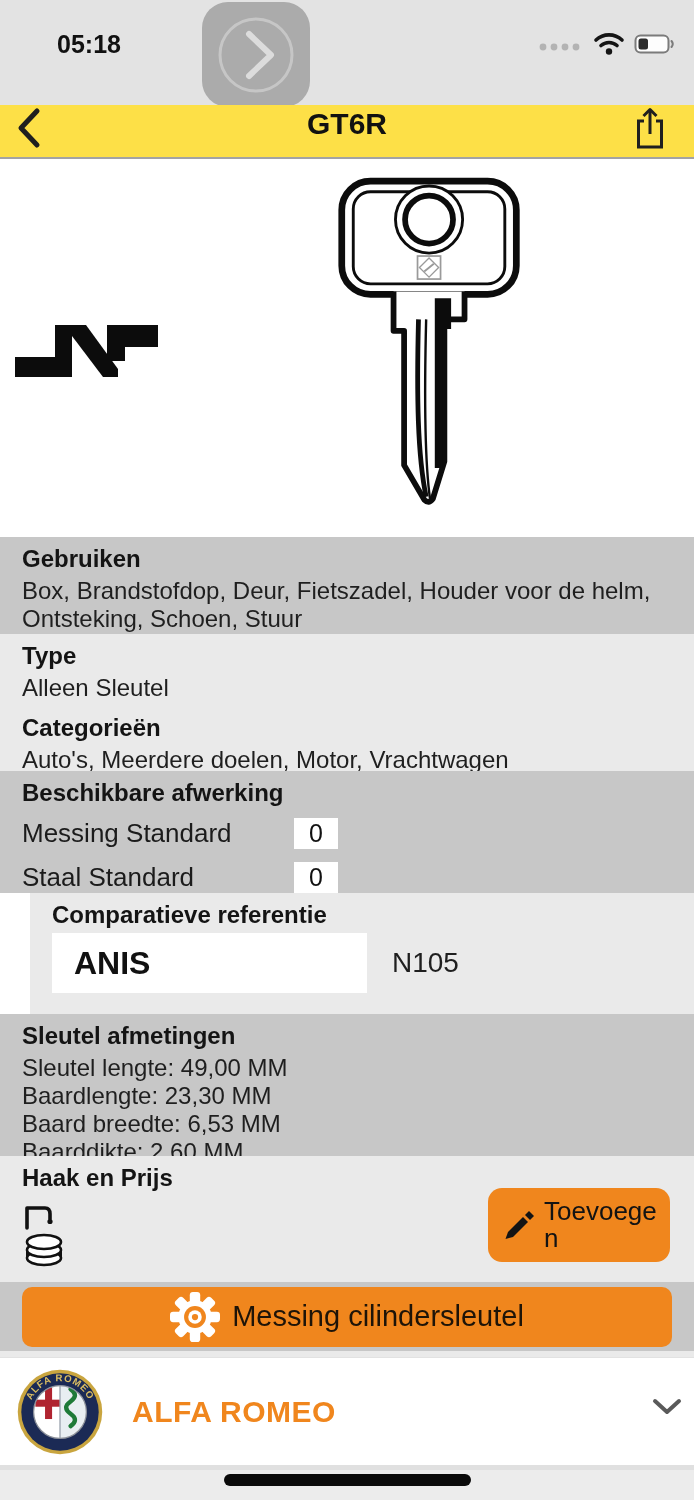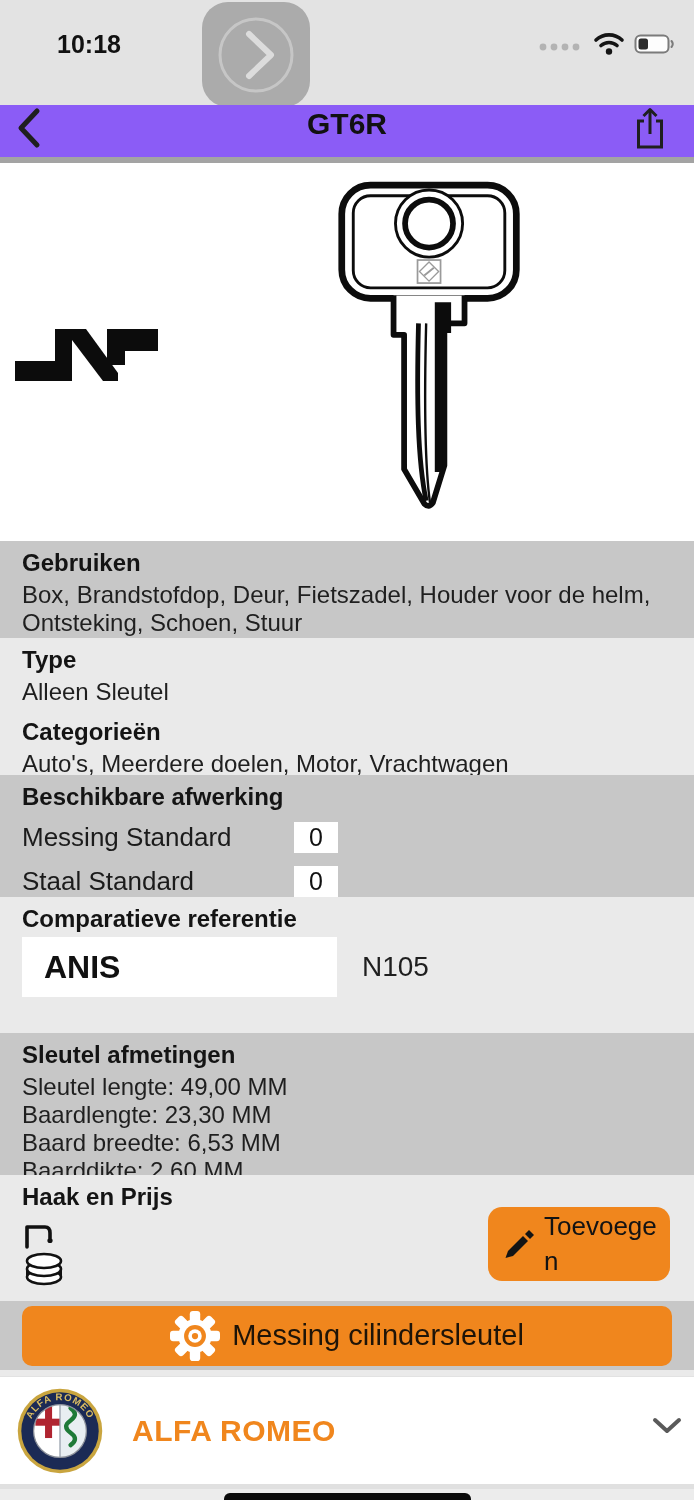--- a/index.html
+++ b/index.html
@@ -6,21 +6,21 @@
   body{width:694px;font-family:"Liberation Sans",sans-serif;-webkit-font-smoothing:antialiased;color:#1c1c1c;}
   .screen{width:694px;height:1500px;background:#fff;overflow:hidden;display:flex;flex-direction:column;}
 
   
   .statusbar{height:105px;background:#e3e3e3;position:relative;flex:none;}
   .time{position:absolute;left:57px;top:30px;font-size:25px;font-weight:bold;color:#111;}
   .app-icon{position:absolute;left:202px;top:2px;width:108px;height:105px;background:#ababab;border-radius:26px;display:flex;align-items:center;justify-content:center;}
   .status-icons{position:absolute;right:18px;top:32px;display:flex;align-items:center;gap:9px;}
 
   
-  .navbar{height:52px;background:#8b5cf6;position:relative;flex:none;border-bottom:6px solid #a3a3a3;}
+  .navbar{height:52px;background:#fde047;position:relative;flex:none;border-bottom:2px solid #a3a3a3;}
   .back-btn{position:absolute;left:16px;top:0px;width:40px;height:46px;display:flex;align-items:center;background:none;border:none;padding:0;cursor:pointer;}
   .nav-title{position:absolute;left:0;right:0;top:2px;text-align:center;font-size:30px;font-weight:bold;margin:0;color:#111;}
   .share-btn{position:absolute;right:24px;top:0px;width:40px;height:48px;background:none;border:none;padding:0;cursor:pointer;}
 
   
   .keyarea{height:378px;background:#fff;position:relative;flex:none;}
   .profile-svg{position:absolute;left:15px;top:158px;}
   .key-svg{position:absolute;left:336px;top:16px;}
 
   
@@ -29,30 +29,30 @@
   .sec.dark{background:#c7c7c7;}
   .sec h2{margin:0 0 4px 0;font-size:24px;font-weight:bold;color:#141414;line-height:28px;}
   .sec p{margin:0;font-size:24px;line-height:28px;color:#1f1f1f;}
   .sec-type{height:72px;}
   .sec-uses{height:97px;}
   .sec-cats{height:65px;}
   .sec-fin{height:122px;}
   .fin-row{display:flex;align-items:center;height:36px;margin-top:8px;}
   .fin-label{font-size:26px;width:272px;color:#1b1b1b;}
   .qty-box{width:44px;height:31px;background:#fff;font-size:25px;text-align:center;line-height:31px;color:#111;}
-  .sec-ref{height:136px;}
+  .sec-ref{height:121px;margin-left:30px;}
   .ref-row{display:flex;align-items:center;margin-top:4px;}
   .ref-input{width:315px;height:60px;background:#fff;display:flex;align-items:center;box-sizing:border-box;padding-left:22px;font-size:32px;font-weight:bold;color:#111;}
   .ref-value{margin-left:25px;font-size:28px;color:#1f1f1f;}
   .sec-dim{height:142px;}
   .dim-line{margin:0;font-size:24px;line-height:27px;color:#1f1f1f;}
   .sec-hook{height:126px;position:relative;}
   .hook-coins{position:absolute;left:20px;top:38px;}
   .add-btn{position:absolute;right:24px;top:32px;width:182px;height:74px;background:#f0861d;border:none;border-radius:14px;display:flex;align-items:center;padding:0 0 0 14px;cursor:pointer;}
-  .add-btn .lbl{width:126px;text-align:left;font-size:26px;line-height:35px;color:#131313;overflow-wrap:anywhere;margin-left:6px;font-family:"Liberation Sans",sans-serif;}
+  .add-btn .lbl{width:126px;text-align:left;font-size:26px;line-height:27px;color:#131313;overflow-wrap:anywhere;margin-left:6px;font-family:"Liberation Sans",sans-serif;}
 
   
   .copy-band{height:69px;background:#c7c7c7;flex:none;display:flex;align-items:center;justify-content:center;}
   .copy-btn{width:650px;height:60px;background:#f0861d;border:none;border-radius:10px;display:flex;align-items:center;justify-content:center;gap:12px;cursor:pointer;}
   .copy-btn .lbl{font-size:29px;color:#1e1408;font-family:"Liberation Sans",sans-serif;}
   .gap-strip{height:6px;background:#eaeaea;flex:none;}
 
   
   .brand-row{height:107px;background:#fff;flex:none;display:flex;align-items:center;position:relative;border-top:1px solid #e2e2e2;}
   .brand-logo{margin-left:16px;flex:none;}
@@ -62,21 +62,21 @@
   
   .footer{flex:1;background:#ececec;border-top:5px solid #e0e0e0;display:flex;justify-content:center;}
   .home-indicator{width:247px;height:12px;border-radius:7px;background:#0a0a0a;margin-top:4px;}
 </style>
 </head>
 <body>
 
 <div class="screen">
 
   <header class="statusbar">
-    <span class="time">10:18</span>
+    <span class="time">05:18</span>
     <div class="app-icon">
       <svg width="86" height="86" viewBox="0 0 86 86">
         <circle cx="43" cy="43" r="36" fill="none" stroke="#c6c6c6" stroke-width="3"></circle>
         <polyline points="36,22 58,43 36,64" fill="none" stroke="#dcdcdc" stroke-width="6" stroke-linecap="round" stroke-linejoin="round"></polyline>
       </svg>
     </div>
     <div class="status-icons">
       <svg width="46" height="16" viewBox="0 0 46 16">
         <circle cx="5" cy="11" r="3.4" fill="#b3b3b3"></circle>
           <circle cx="16" cy="11" r="3.4" fill="#b3b3b3"></circle>

